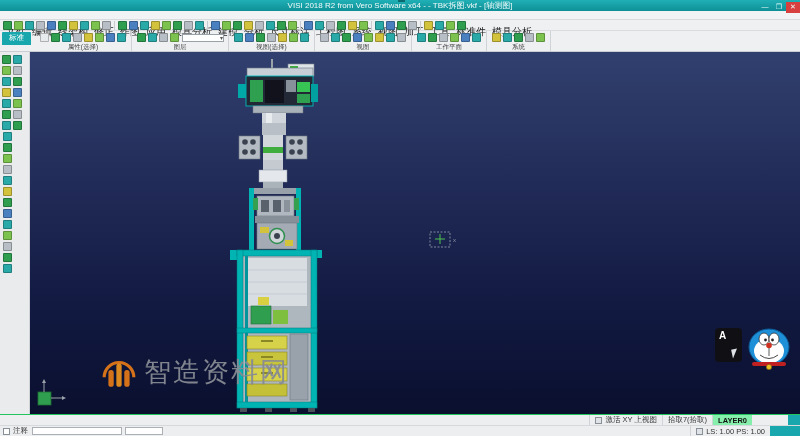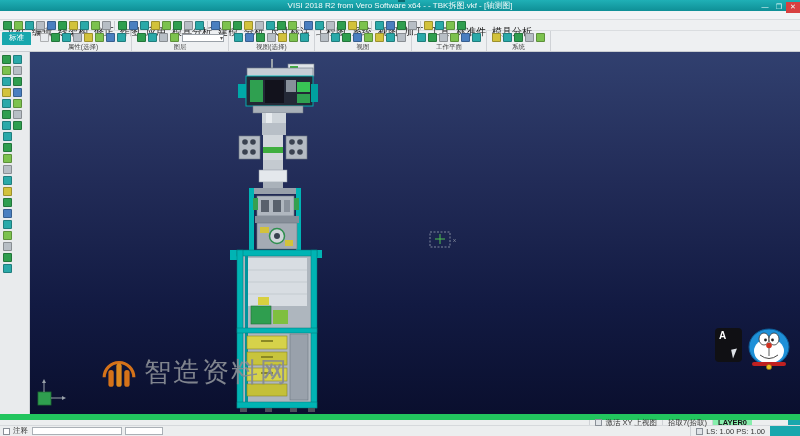--- a/index.html
+++ b/index.html
@@ -43,21 +43,21 @@
 
   .watermark { position:absolute; left:72px; top:302px; display:flex; align-items:flex-start; opacity:.95; }
   .watermark .wm-text { font-size:27px; color:#878b93; letter-spacing:2px; margin-left:8px; font-family:"Liberation Sans",sans-serif; }
 
   .float-badges { position:absolute; right:8px; top:276px; display:flex; align-items:flex-start; }
   .badge-black { width:27px; height:34px; background:#101014; border-radius:4px; position:relative; margin-right:4px; }
   .badge-black .a-glyph { position:absolute; left:4px; top:2px; color:#fff; font-size:10px; font-weight:bold; }
   .badge-black .cursor-glyph { position:absolute; right:4px; bottom:4px; width:0; height:0; border-left:6px solid #dfe3e8; border-bottom:9px solid transparent; transform:rotate(-12deg); }
 
   
-  .status1 { height:11px; background:#eceeef; border-top:6px solid #22c55e; display:flex; font-size:7.5px; color:#333; }
+  .status1 { height:11px; background:#eceeef; border-top:1px solid #22c55e; display:flex; font-size:7.5px; color:#333; }
   .status2 { height:11px; background:#eceeef; border-top:1px solid #d6d9dc; display:flex; align-items:center; font-size:7.5px; color:#333; }
   .s-spacer { flex:1; }
   .s-field { background:#fff; border:1px solid #aab0b6; height:8px; }
   .s-seg { padding:0 5px; border-left:1px solid #cfd2d6; white-space:nowrap; display:flex; align-items:center; height:100%; }
   .s-icon { width:7px; height:7px; border:1px solid #8a9098; background:#dfe3e7; margin-right:3px; display:inline-block; }
   .layer-chip { font-weight:bold; color:#111; background:#86efac; }
   .teal-end { background:#18a7ad; height:100%; }
   .chk { width:7px; height:7px; background:#fff; border:1px solid #8a9098; margin:0 3px; display:inline-block; }
   .coord-x { color:#d03030; padding-right:4px; }
   .coord-y { color:#2a8a2a; padding-right:4px; }

